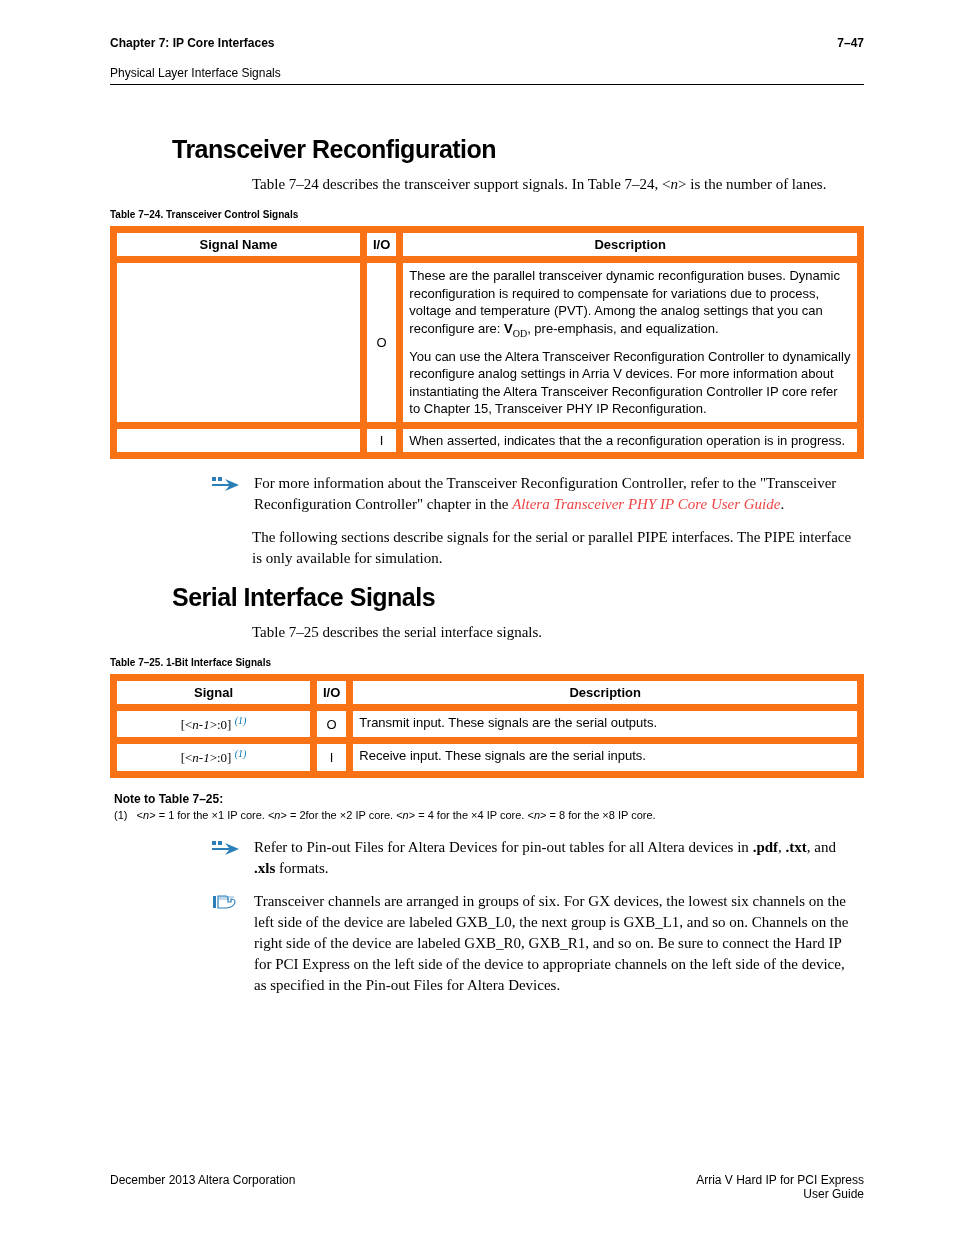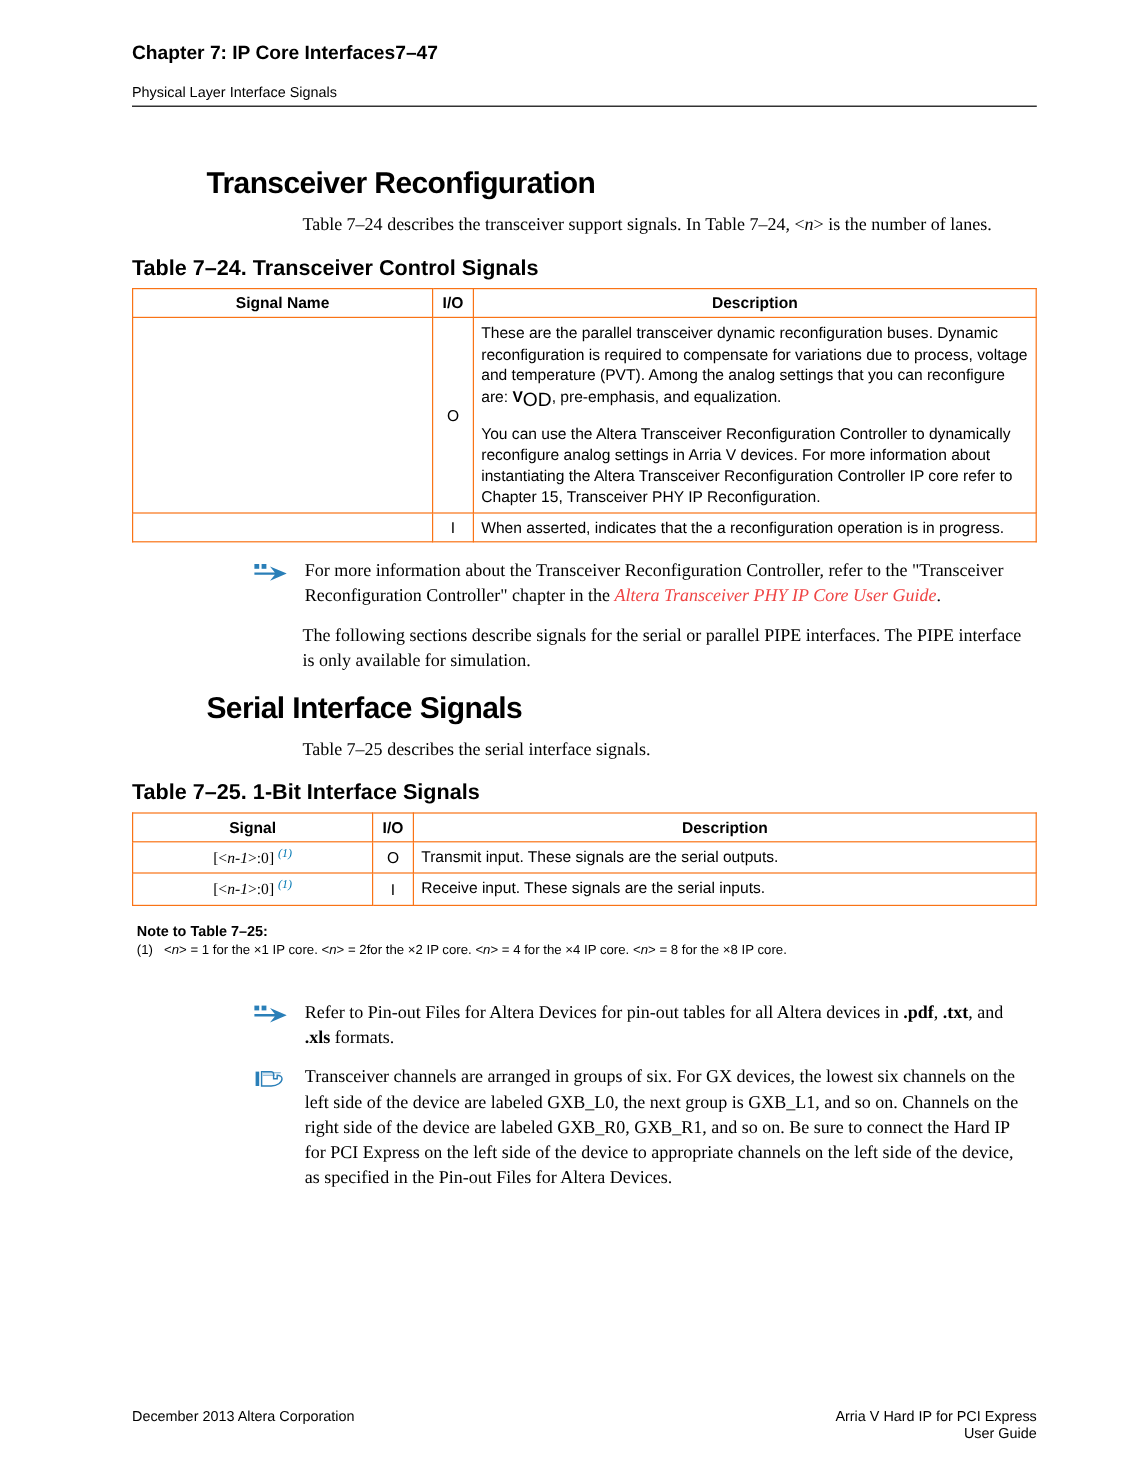--- a/index.html
+++ b/index.html
@@ -5,21 +5,21 @@
   * { box-sizing: border-box; margin: 0; padding: 0; }
   body {
     font-family: Georgia, 'Times New Roman', serif;
     background: #fff;
     color: #000;
     width: 954px;
     height: 1235px;
     position: relative;
     padding: 36px 90px 40px 110px;
   }
-  .header { display: flex; justify-content: flex-start; font-size: 16px; font-family: Arial, Helvetica, sans-serif; margin-bottom: 2px; }
+  .header { display: flex; justify-content: space-between; font-size: 12px; font-family: Arial, Helvetica, sans-serif; margin-bottom: 2px; }
   .header-left strong { font-weight: bold; }
   .header-sub { font-size: 12px; font-family: Arial, Helvetica, sans-serif; margin-bottom: 4px; margin-top: 16px; }
   .header-rule { border: none; border-top: 1px solid #000; margin-bottom: 50px; }
   .section-title {
     font-family: Arial, Helvetica, sans-serif;
     font-weight: 900;
     font-size: 25px;
     margin-left: 62px;
     margin-bottom: 10px;
     letter-spacing: -0.5px;
@@ -27,33 +27,33 @@
   .body-para {
     font-family: 'Book Antiqua', Palatino, Georgia, serif;
     font-size: 15px;
     margin-left: 142px;
     margin-right: 10px;
     line-height: 1.4;
     margin-bottom: 14px;
   }
   .table-caption {
     font-family: Arial, Helvetica, sans-serif;
-    font-size: 18px;
+    font-size: 10px;
     font-weight: bold;
     margin-bottom: 6px;
   }
   table.data {
     width: 100%;
     border-collapse: collapse;
     font-family: Arial, Helvetica, sans-serif;
     font-size: 13px;
     margin-bottom: 14px;
   }
   table.data th, table.data td {
-    border: 1px solid #f97316;
+    border: 7px solid #f97316;
     padding: 4px 6px;
     vertical-align: top;
     text-align: left;
   }
   table.data th {
     font-weight: bold;
     text-align: center;
   }
   table.data td.center { text-align: center; vertical-align: middle; }
   .link { color: #000000; font-style: normal; }
@@ -61,26 +61,26 @@
   .superlink { color: #0077b3; font-style: italic; font-size: 10px; vertical-align: super; }
   .note-row { display: flex; margin-left: 100px; margin-right: 10px; margin-bottom: 12px; align-items: flex-start; gap: 14px; }
   .note-icon { flex: 0 0 30px; display: flex; justify-content: center; padding-top: 2px; }
   .note-text {
     font-family: 'Book Antiqua', Palatino, Georgia, serif;
     font-size: 15px;
     line-height: 1.4;
     flex: 1;
   }
   .notefoot-title { font-family: Arial, Helvetica, sans-serif; font-size: 12px; font-weight: bold; margin-left: 4px; margin-bottom: 3px; }
-  .notefoot-text { font-family: Arial, Helvetica, sans-serif; font-size: 11px; margin-left: 4px; margin-bottom: 36px; }
+  .notefoot-text { font-family: Arial, Helvetica, sans-serif; font-size: 11px; margin-left: 4px; margin-bottom: 16px; }
   .footer { position: absolute; bottom: 34px; left: 110px; right: 90px; display: flex; justify-content: space-between; font-family: Arial, Helvetica, sans-serif; font-size: 12px; gap: 45px; }
   .footer-right { text-align: right; }
   .ital { font-style: italic; }
   .bold { font-weight: bold; }
-  .sub { font-size: 16px; vertical-align: sub; }
+  .sub { font-size: 10px; vertical-align: sub; font-family: Liberation Serif, serif; }
   .i-n { font-style: italic; }
   .signal-serif { font-family: 'Book Antiqua', Palatino, Georgia, serif; }
   .desc-cell p { margin-bottom: 8px; line-height: 1.35; }
   .desc-cell p:last-child { margin-bottom: 0; }
 </style>
 </head>
 <body>
 
 <div class="header">
   <div class="header-left"><strong>Chapter 7: IP Core Interfaces</strong></div>

